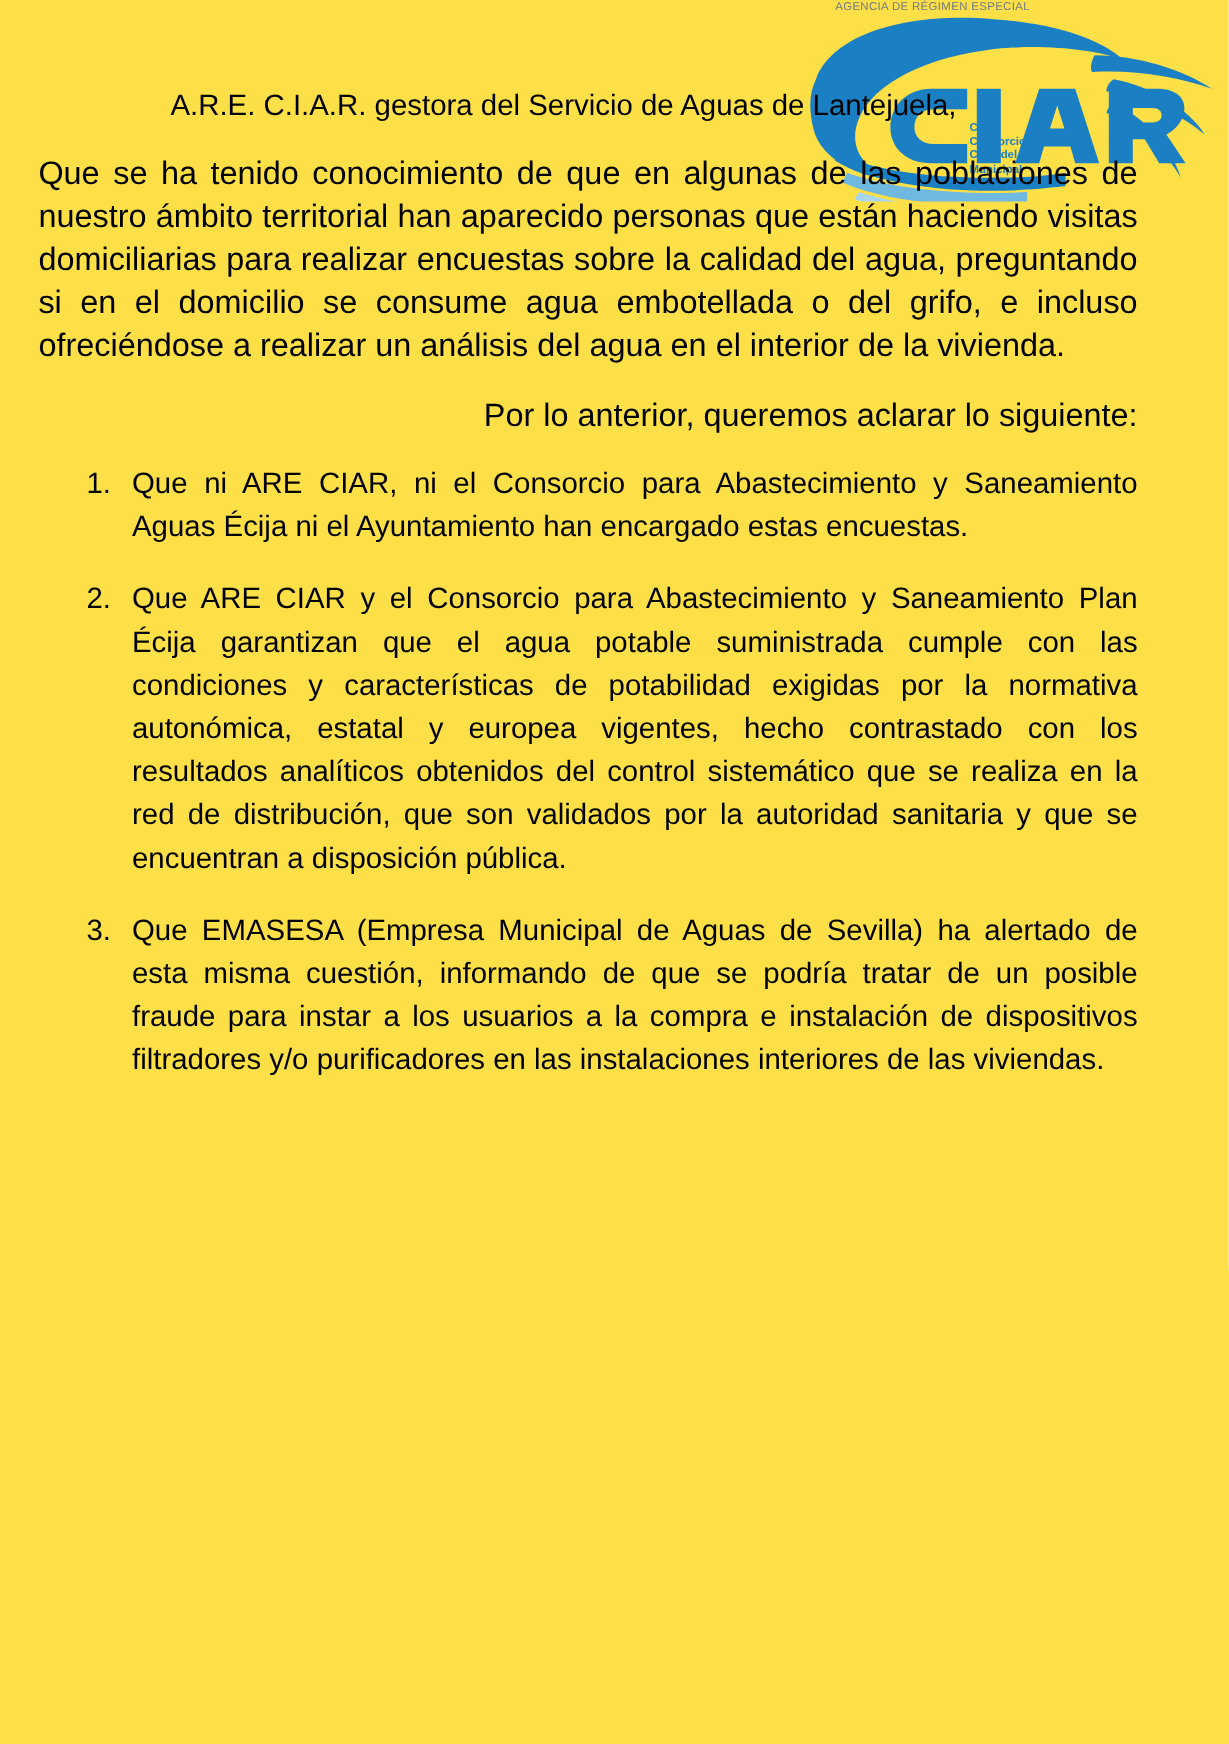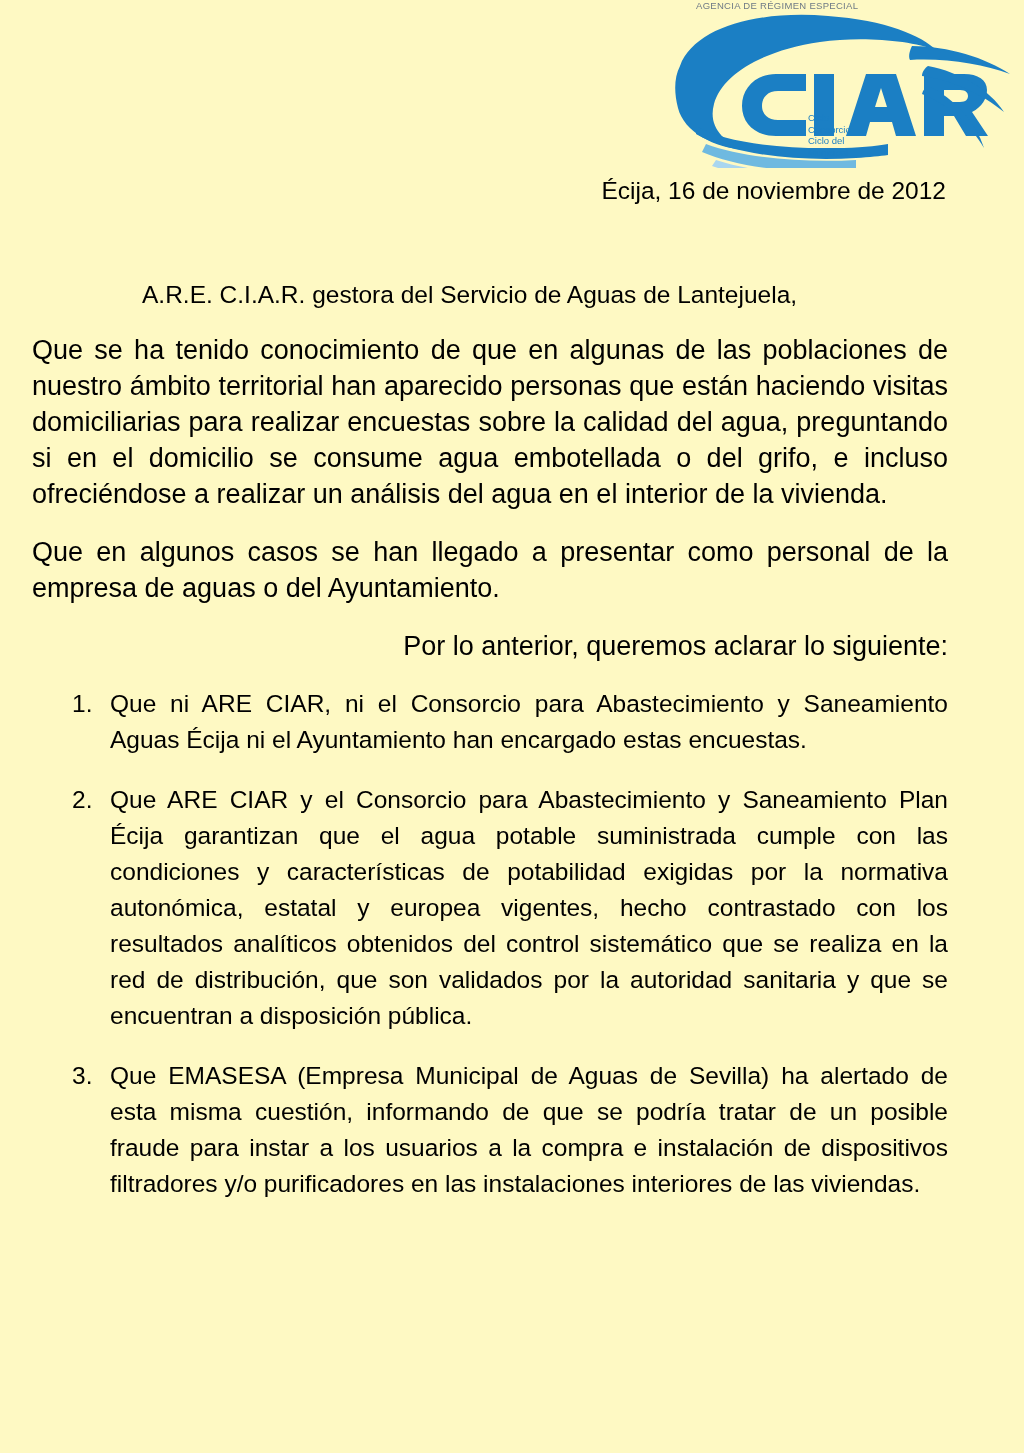--- a/index.html
+++ b/index.html
@@ -8,21 +8,21 @@
     background: #ffffff;
   }
   body {
     font-family: "Liberation Sans", sans-serif;
     color: #000000;
   }
   .page {
     position: relative;
     width: 1024px;
     height: 1453px;
-    background: #fef9c3;
+    background: #fde047;
     overflow: hidden;
     box-sizing: border-box;
   }
 
   
   .letterhead {
     position: absolute;
     top: 0;
     left: 660px;
     width: 364px;
@@ -46,25 +46,25 @@
     height: 160px;
   }
   .logo-svg {
     display: block;
     width: 364px;
     height: 160px;
   }
   .logo-subtext {
     position: absolute;
     left: 148px;
-    top: 104px;
+    top: 93px;
     width: 110px;
     line-height: 11.5px;
     font-size: 9.5px;
-    font-weight: normal;
+    font-weight: bold;
     color: #1b7fc4;
     font-family: "Liberation Sans", sans-serif;
   }
   .logo-subtext div { white-space: nowrap; }
 
   
   .doc-body {
     position: absolute;
     left: 32px;
     top: 0;
@@ -182,28 +182,26 @@
         <div>Ciclo</div>
         <div>Consorcio</div>
         <div>Ciclo del</div>
         <div>Municipal</div>
       </div>
     </div>
   </div>
 
   <div class="doc-body">
 
-    <div class="date-line">Écija, 16 de noviembre de 2012</div>
 
     <div class="salutation">A.R.E. C.I.A.R. gestora del Servicio de Aguas de Lantejuela,</div>
 
 
     <p class="para">Que se ha tenido conocimiento de que en algunas de las poblaciones de nuestro ámbito territorial han aparecido personas que están haciendo visitas domiciliarias para realizar encuestas sobre la calidad del agua, preguntando si en el domicilio se consume agua embotellada o del grifo, e incluso ofreciéndose a realizar un análisis del agua en el interior de la vivienda.</p>
 
-    <p class="para">Que en algunos casos se han llegado a presentar como personal de la empresa de aguas o del Ayuntamiento.</p>
 
     <p class="para no-justify">Por lo anterior, queremos aclarar lo siguiente:</p>
 
     <ol class="clarifications">
       <li>Que ni ARE CIAR, ni el Consorcio para Abastecimiento y Saneamiento Aguas Écija ni el Ayuntamiento han encargado estas encuestas.</li>
       <li>Que ARE CIAR y el Consorcio para Abastecimiento y Saneamiento Plan Écija garantizan que el agua potable suministrada cumple con las condiciones y características de potabilidad exigidas por la normativa autonómica, estatal y europea vigentes, hecho contrastado con los resultados analíticos obtenidos del control sistemático que se realiza en la red de distribución, que son validados por la autoridad sanitaria y que se encuentran a disposición pública.</li>
       <li>Que EMASESA (Empresa Municipal de Aguas de Sevilla) ha alertado de esta misma cuestión, informando de que se podría tratar de un posible fraude para instar a los usuarios a la compra e instalación de dispositivos filtradores y/o purificadores en las instalaciones interiores de las viviendas.</li>
     </ol>
 
   </div>

